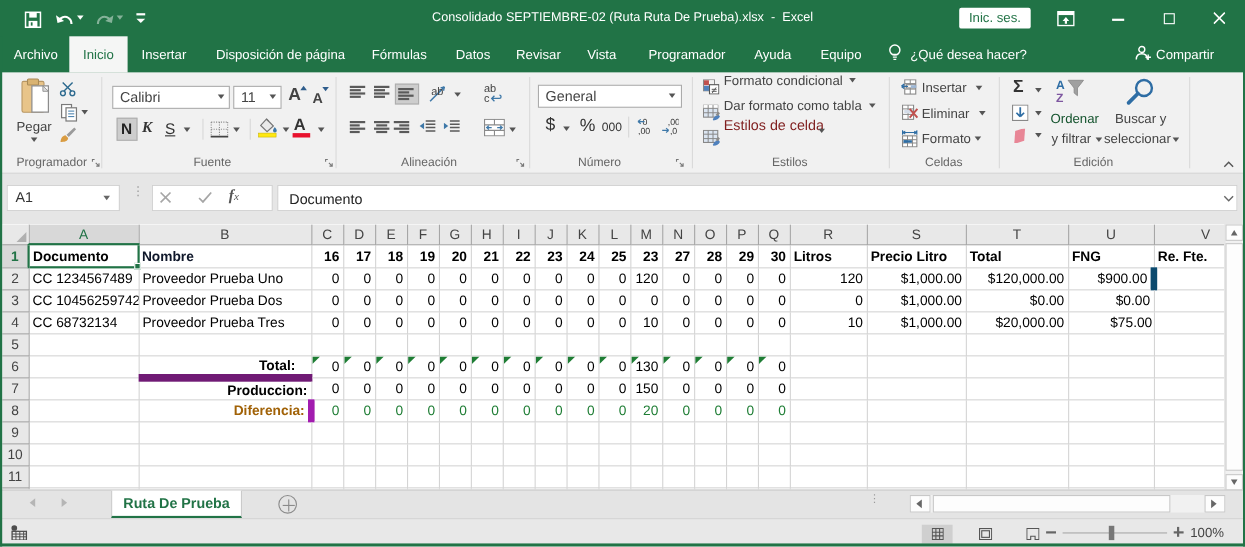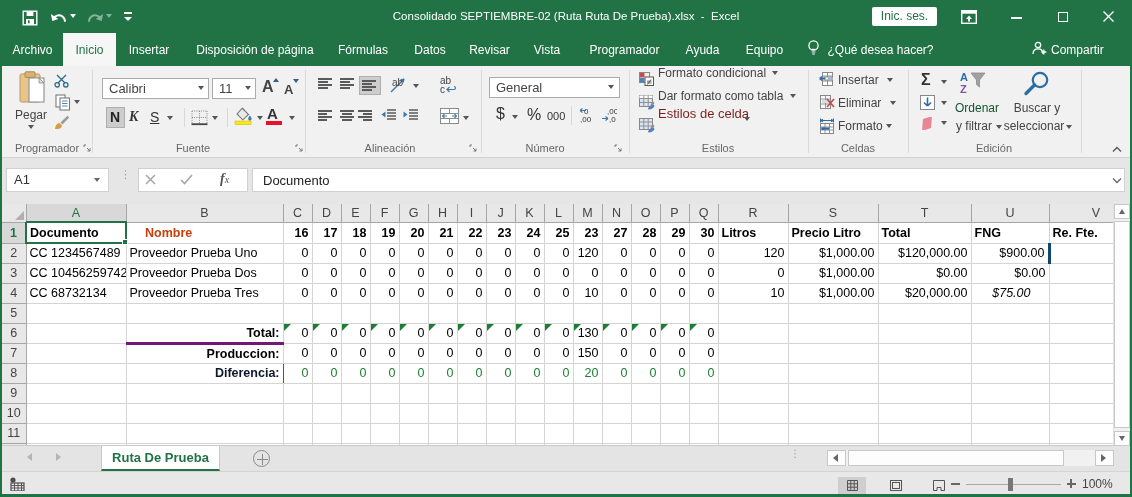--- a/index.html
+++ b/index.html
@@ -296,21 +296,21 @@
 <div class="ab" style="left:6px;top:168px;width:103px;height:24px;background:#fff;border:1px solid #d0d0d0;color:#333;font-size:13px;line-height:22px;padding-left:7px;">A1</div>
 <div class="ab" style="left:94px;top:178px;width:0;height:0;border-left:3.5px solid transparent;border-right:3.5px solid transparent;border-top:4px solid #666;"></div>
 <div class="ab" style="left:120px;top:172px;width:3px;height:16px;color:#9a9a9a;font-size:11px;line-height:5px;">⋮</div>
 <div class="ab" style="left:138px;top:168px;width:110px;height:24px;background:#fff;border:1px solid #d0d0d0;"></div>
 <svg class="ab" style="left:145px;top:174px" width="11" height="11" viewBox="0 0 11 11">
 <path d="M1 1 L10 10 M10 1 L1 10" stroke="#a6a6a6" stroke-width="1.5"></path>
   </svg>
 <svg class="ab" style="left:180px;top:174px" width="13" height="11" viewBox="0 0 13 11">
 <path d="M1 6 L4.5 9.5 L12 1" stroke="#a6a6a6" stroke-width="1.6" fill="none"></path>
   </svg>
-<div class="ab" style="left:220px;top:171px;color:#555;font-size:14px;font-style:italic;font-family:'Liberation Serif',serif;"><b>f</b><span style="font-size:10px;">x</span></div>
+<div class="ab" style="left:208px;top:171px;color:#555;font-size:14px;font-style:italic;font-family:'Liberation Serif',serif;"><b>f</b><span style="font-size:10px;">x</span></div>
 <div class="ab" style="left:252px;top:168px;width:873px;height:24px;background:#fff;border:1px solid #d0d0d0;"></div>
 <div class="ab" style="left:263px;top:173px;color:#222;font-size:13px;">Documento</div>
 <svg class="ab" style="left:1112px;top:177px" width="10" height="7" viewBox="0 0 10 7">
 <path d="M1 1.5 L5 5.5 L9 1.5" fill="none" stroke="#666" stroke-width="1.3"></path>
   </svg>
 <div class="ab" style="left:2px;top:204px;width:1111px;height:241px;background:#fff;overflow:hidden;">
 <table style="border-collapse:collapse;table-layout:fixed;width:1141px;font-size:12.5px;color:#000;">
 <colgroup>
         <col style="width:24px;">
         <col style="width:100px;">
@@ -360,21 +360,21 @@
 <td style="background:#e8e8e8;border-right:1px solid #a6a6a6;border-bottom:1px solid #a6a6a6;text-align:center;color:#444;font-size:12.5px;">Q</td>
 <td style="background:#e8e8e8;border-right:1px solid #a6a6a6;border-bottom:1px solid #a6a6a6;text-align:center;color:#444;font-size:12.5px;">R</td>
 <td style="background:#e8e8e8;border-right:1px solid #a6a6a6;border-bottom:1px solid #a6a6a6;text-align:center;color:#444;font-size:12.5px;">S</td>
 <td style="background:#e8e8e8;border-right:1px solid #a6a6a6;border-bottom:1px solid #a6a6a6;text-align:center;color:#444;font-size:12.5px;">T</td>
 <td style="background:#e8e8e8;border-right:1px solid #a6a6a6;border-bottom:1px solid #a6a6a6;text-align:center;color:#444;font-size:12.5px;">U</td>
 <td style="background:#e8e8e8;border-right:1px solid #a6a6a6;border-bottom:1px solid #a6a6a6;text-align:center;color:#444;font-size:12.5px;">V</td>
 </tr>
 <tr style="height:21px;font-weight:bold;">
           <td style="background:#d8d8d8;border-right:2px solid #217346;border-bottom:1px solid #a6a6a6;text-align:center;color:#217346;font-size:12.5px;">1</td>
           <td style="border:2px solid #217346;text-align:left;padding:0 3px;font-weight:bold;position:relative;white-space:nowrap;overflow:visible;">Documento<div style="position:absolute;right:-3px;bottom:-3px;width:6px;height:6px;background:#217346;border:1px solid #fff;"></div></td>
-          <td style="border-right:1px solid #d4d4d4;border-bottom:1px solid #d4d4d4;text-align:left;color:#c2410c;padding:0 18px;overflow:hidden;white-space:nowrap;font-weight:bold;">Nombre</td>
+          <td style="border-right:1px solid #d4d4d4;border-bottom:1px solid #d4d4d4;text-align:left;color:#0f172a;padding:0 2px;overflow:hidden;white-space:nowrap;font-weight:bold;">Nombre</td>
           <td style="border-right:1px solid #d4d4d4;border-bottom:1px solid #d4d4d4;text-align:right;color:#000;padding:0 3px;overflow:hidden;white-space:nowrap;font-weight:bold;">16</td>
           <td style="border-right:1px solid #d4d4d4;border-bottom:1px solid #d4d4d4;text-align:right;color:#000;padding:0 3px;overflow:hidden;white-space:nowrap;font-weight:bold;">17</td>
           <td style="border-right:1px solid #d4d4d4;border-bottom:1px solid #d4d4d4;text-align:right;color:#000;padding:0 3px;overflow:hidden;white-space:nowrap;font-weight:bold;">18</td>
           <td style="border-right:1px solid #d4d4d4;border-bottom:1px solid #d4d4d4;text-align:right;color:#000;padding:0 3px;overflow:hidden;white-space:nowrap;font-weight:bold;">19</td>
           <td style="border-right:1px solid #d4d4d4;border-bottom:1px solid #d4d4d4;text-align:right;color:#000;padding:0 3px;overflow:hidden;white-space:nowrap;font-weight:bold;">20</td>
           <td style="border-right:1px solid #d4d4d4;border-bottom:1px solid #d4d4d4;text-align:right;color:#000;padding:0 3px;overflow:hidden;white-space:nowrap;font-weight:bold;">21</td>
           <td style="border-right:1px solid #d4d4d4;border-bottom:1px solid #d4d4d4;text-align:right;color:#000;padding:0 3px;overflow:hidden;white-space:nowrap;font-weight:bold;">22</td>
           <td style="border-right:1px solid #d4d4d4;border-bottom:1px solid #d4d4d4;text-align:right;color:#000;padding:0 3px;overflow:hidden;white-space:nowrap;font-weight:bold;">23</td>
           <td style="border-right:1px solid #d4d4d4;border-bottom:1px solid #d4d4d4;text-align:right;color:#000;padding:0 3px;overflow:hidden;white-space:nowrap;font-weight:bold;">24</td>
           <td style="border-right:1px solid #d4d4d4;border-bottom:1px solid #d4d4d4;text-align:right;color:#000;padding:0 3px;overflow:hidden;white-space:nowrap;font-weight:bold;">25</td>
@@ -404,21 +404,21 @@
           <td style="border-right:1px solid #d4d4d4;border-bottom:1px solid #d4d4d4;text-align:right;color:#000;padding:0 3px;overflow:hidden;white-space:nowrap;">0</td>
           <td style="border-right:1px solid #d4d4d4;border-bottom:1px solid #d4d4d4;text-align:right;color:#000;padding:0 3px;overflow:hidden;white-space:nowrap;">0</td>
           <td style="border-right:1px solid #d4d4d4;border-bottom:1px solid #d4d4d4;text-align:right;color:#000;padding:0 3px;overflow:hidden;white-space:nowrap;">120</td>
           <td style="border-right:1px solid #d4d4d4;border-bottom:1px solid #d4d4d4;text-align:right;color:#000;padding:0 3px;overflow:hidden;white-space:nowrap;">0</td>
           <td style="border-right:1px solid #d4d4d4;border-bottom:1px solid #d4d4d4;text-align:right;color:#000;padding:0 3px;overflow:hidden;white-space:nowrap;">0</td>
           <td style="border-right:1px solid #d4d4d4;border-bottom:1px solid #d4d4d4;text-align:right;color:#000;padding:0 3px;overflow:hidden;white-space:nowrap;">0</td>
           <td style="border-right:1px solid #d4d4d4;border-bottom:1px solid #d4d4d4;text-align:right;color:#000;padding:0 3px;overflow:hidden;white-space:nowrap;">0</td>
           <td style="border-right:1px solid #d4d4d4;border-bottom:1px solid #d4d4d4;text-align:right;color:#000;padding:0 3px;overflow:hidden;white-space:nowrap;">120</td>
           <td style="border-right:1px solid #d4d4d4;border-bottom:1px solid #d4d4d4;text-align:right;color:#000;padding:0 3px;overflow:hidden;white-space:nowrap;">$1,000.00</td>
           <td style="border-right:1px solid #d4d4d4;border-bottom:1px solid #d4d4d4;text-align:right;color:#000;padding:0 3px;overflow:hidden;white-space:nowrap;">$120,000.00</td>
-          <td style="border-right:3px solid #0c4a6e;border-bottom:1px solid #d4d4d4;text-align:right;color:#000;padding:0 3px;overflow:hidden;white-space:nowrap;">$900.00</td>
+          <td style="border-right:6px solid #0c4a6e;border-bottom:1px solid #d4d4d4;text-align:right;color:#000;padding:0 3px;overflow:hidden;white-space:nowrap;">$900.00</td>
           <td style="border-right:1px solid #d4d4d4;border-bottom:1px solid #d4d4d4;text-align:right;color:#000;padding:0 3px;overflow:hidden;white-space:nowrap;border-right:none;"></td>
         </tr>
 <tr style="height:20px;">
           <td style="background:#e8e8e8;border-right:1px solid #a6a6a6;border-bottom:1px solid #a6a6a6;text-align:center;color:#444;font-size:12.5px;">3</td>
           <td style="border-right:1px solid #d4d4d4;border-bottom:1px solid #d4d4d4;text-align:left;color:#000;padding:0 3px;overflow:hidden;white-space:nowrap;">CC 10456259742</td>
           <td style="border-right:1px solid #d4d4d4;border-bottom:1px solid #d4d4d4;text-align:left;color:#000;padding:0 3px;overflow:hidden;white-space:nowrap;">Proveedor Prueba Dos</td>
           <td style="border-right:1px solid #d4d4d4;border-bottom:1px solid #d4d4d4;text-align:right;color:#000;padding:0 3px;overflow:hidden;white-space:nowrap;">0</td>
           <td style="border-right:1px solid #d4d4d4;border-bottom:1px solid #d4d4d4;text-align:right;color:#000;padding:0 3px;overflow:hidden;white-space:nowrap;">0</td>
           <td style="border-right:1px solid #d4d4d4;border-bottom:1px solid #d4d4d4;text-align:right;color:#000;padding:0 3px;overflow:hidden;white-space:nowrap;">0</td>
           <td style="border-right:1px solid #d4d4d4;border-bottom:1px solid #d4d4d4;text-align:right;color:#000;padding:0 3px;overflow:hidden;white-space:nowrap;">0</td>
@@ -454,21 +454,21 @@
           <td style="border-right:1px solid #d4d4d4;border-bottom:1px solid #d4d4d4;text-align:right;color:#000;padding:0 3px;overflow:hidden;white-space:nowrap;">0</td>
           <td style="border-right:1px solid #d4d4d4;border-bottom:1px solid #d4d4d4;text-align:right;color:#000;padding:0 3px;overflow:hidden;white-space:nowrap;">0</td>
           <td style="border-right:1px solid #d4d4d4;border-bottom:1px solid #d4d4d4;text-align:right;color:#000;padding:0 3px;overflow:hidden;white-space:nowrap;">10</td>
           <td style="border-right:1px solid #d4d4d4;border-bottom:1px solid #d4d4d4;text-align:right;color:#000;padding:0 3px;overflow:hidden;white-space:nowrap;">0</td>
           <td style="border-right:1px solid #d4d4d4;border-bottom:1px solid #d4d4d4;text-align:right;color:#000;padding:0 3px;overflow:hidden;white-space:nowrap;">0</td>
           <td style="border-right:1px solid #d4d4d4;border-bottom:1px solid #d4d4d4;text-align:right;color:#000;padding:0 3px;overflow:hidden;white-space:nowrap;">0</td>
           <td style="border-right:1px solid #d4d4d4;border-bottom:1px solid #d4d4d4;text-align:right;color:#000;padding:0 3px;overflow:hidden;white-space:nowrap;">0</td>
           <td style="border-right:1px solid #d4d4d4;border-bottom:1px solid #d4d4d4;text-align:right;color:#000;padding:0 3px;overflow:hidden;white-space:nowrap;">10</td>
           <td style="border-right:1px solid #d4d4d4;border-bottom:1px solid #d4d4d4;text-align:right;color:#000;padding:0 3px;overflow:hidden;white-space:nowrap;">$1,000.00</td>
           <td style="border-right:1px solid #d4d4d4;border-bottom:1px solid #d4d4d4;text-align:right;color:#000;padding:0 3px;overflow:hidden;white-space:nowrap;">$20,000.00</td>
-          <td style="border-right:1px solid #d4d4d4;border-bottom:1px solid #d4d4d4;text-align:right;color:#000;padding:0 18px;overflow:hidden;white-space:nowrap;font-style:italic;">$75.00</td>
+          <td style="border-right:1px solid #d4d4d4;border-bottom:1px solid #d4d4d4;text-align:right;color:#000;padding:0 1px;overflow:hidden;white-space:nowrap;">$75.00</td>
           <td style="border-right:1px solid #d4d4d4;border-bottom:1px solid #d4d4d4;text-align:right;color:#000;padding:0 3px;overflow:hidden;white-space:nowrap;border-right:none;"></td>
         </tr>
 <tr style="height:20px;">
           <td style="background:#e8e8e8;border-right:1px solid #a6a6a6;border-bottom:1px solid #a6a6a6;text-align:center;color:#444;font-size:12.5px;">5</td>
           <td style="border-right:1px solid #d4d4d4;border-bottom:1px solid #d4d4d4;text-align:right;color:#000;padding:0 3px;overflow:hidden;white-space:nowrap;"></td>
           <td style="border-right:1px solid #d4d4d4;border-bottom:1px solid #d4d4d4;text-align:right;color:#000;padding:0 3px;overflow:hidden;white-space:nowrap;"></td>
           <td style="border-right:1px solid #d4d4d4;border-bottom:1px solid #d4d4d4;text-align:right;color:#000;padding:0 3px;overflow:hidden;white-space:nowrap;"></td>
           <td style="border-right:1px solid #d4d4d4;border-bottom:1px solid #d4d4d4;text-align:right;color:#000;padding:0 3px;overflow:hidden;white-space:nowrap;"></td>
           <td style="border-right:1px solid #d4d4d4;border-bottom:1px solid #d4d4d4;text-align:right;color:#000;padding:0 3px;overflow:hidden;white-space:nowrap;"></td>
           <td style="border-right:1px solid #d4d4d4;border-bottom:1px solid #d4d4d4;text-align:right;color:#000;padding:0 3px;overflow:hidden;white-space:nowrap;"></td>
@@ -485,21 +485,21 @@
           <td style="border-right:1px solid #d4d4d4;border-bottom:1px solid #d4d4d4;text-align:right;color:#000;padding:0 3px;overflow:hidden;white-space:nowrap;"></td>
           <td style="border-right:1px solid #d4d4d4;border-bottom:1px solid #d4d4d4;text-align:right;color:#000;padding:0 3px;overflow:hidden;white-space:nowrap;"></td>
           <td style="border-right:1px solid #d4d4d4;border-bottom:1px solid #d4d4d4;text-align:right;color:#000;padding:0 3px;overflow:hidden;white-space:nowrap;"></td>
           <td style="border-right:1px solid #d4d4d4;border-bottom:1px solid #d4d4d4;text-align:right;color:#000;padding:0 3px;overflow:hidden;white-space:nowrap;"></td>
           <td style="border-right:1px solid #d4d4d4;border-bottom:1px solid #d4d4d4;text-align:right;color:#000;padding:0 3px;overflow:hidden;white-space:nowrap;"></td>
           <td style="border-right:1px solid #d4d4d4;border-bottom:1px solid #d4d4d4;text-align:right;color:#000;padding:0 3px;overflow:hidden;white-space:nowrap;border-right:none;"></td>
         </tr>
 <tr style="height:20px;">
           <td style="background:#e8e8e8;border-right:1px solid #a6a6a6;border-bottom:1px solid #a6a6a6;text-align:center;color:#444;font-size:12.5px;">6</td>
           <td style="border-right:1px solid #d4d4d4;border-bottom:1px solid #d4d4d4;text-align:right;color:#000;padding:0 3px;overflow:hidden;white-space:nowrap;"></td>
-          <td style="border-right:1px solid #d4d4d4;border-bottom:3px solid #701a75;text-align:right;color:#000;padding:0 3px;overflow:hidden;white-space:nowrap;font-weight:bold;">Total:</td>
+          <td style="border-right:1px solid #d4d4d4;border-bottom:7px solid #701a75;text-align:right;color:#000;padding:0 14px;overflow:hidden;white-space:nowrap;font-weight:bold;">Total:</td>
           <td style="border-right:1px solid #d4d4d4;border-bottom:1px solid #d4d4d4;text-align:right;color:#000;padding:0 3px;overflow:hidden;white-space:nowrap;position:relative;"><div style="position:absolute;left:0;top:0;width:0;height:0;border-right:7.5px solid transparent;border-top:7.5px solid #1e7d34;"></div>0</td>
           <td style="border-right:1px solid #d4d4d4;border-bottom:1px solid #d4d4d4;text-align:right;color:#000;padding:0 3px;overflow:hidden;white-space:nowrap;position:relative;"><div style="position:absolute;left:0;top:0;width:0;height:0;border-right:7.5px solid transparent;border-top:7.5px solid #1e7d34;"></div>0</td>
           <td style="border-right:1px solid #d4d4d4;border-bottom:1px solid #d4d4d4;text-align:right;color:#000;padding:0 3px;overflow:hidden;white-space:nowrap;position:relative;"><div style="position:absolute;left:0;top:0;width:0;height:0;border-right:7.5px solid transparent;border-top:7.5px solid #1e7d34;"></div>0</td>
           <td style="border-right:1px solid #d4d4d4;border-bottom:1px solid #d4d4d4;text-align:right;color:#000;padding:0 3px;overflow:hidden;white-space:nowrap;position:relative;"><div style="position:absolute;left:0;top:0;width:0;height:0;border-right:7.5px solid transparent;border-top:7.5px solid #1e7d34;"></div>0</td>
           <td style="border-right:1px solid #d4d4d4;border-bottom:1px solid #d4d4d4;text-align:right;color:#000;padding:0 3px;overflow:hidden;white-space:nowrap;position:relative;"><div style="position:absolute;left:0;top:0;width:0;height:0;border-right:7.5px solid transparent;border-top:7.5px solid #1e7d34;"></div>0</td>
           <td style="border-right:1px solid #d4d4d4;border-bottom:1px solid #d4d4d4;text-align:right;color:#000;padding:0 3px;overflow:hidden;white-space:nowrap;position:relative;"><div style="position:absolute;left:0;top:0;width:0;height:0;border-right:7.5px solid transparent;border-top:7.5px solid #1e7d34;"></div>0</td>
           <td style="border-right:1px solid #d4d4d4;border-bottom:1px solid #d4d4d4;text-align:right;color:#000;padding:0 3px;overflow:hidden;white-space:nowrap;position:relative;"><div style="position:absolute;left:0;top:0;width:0;height:0;border-right:7.5px solid transparent;border-top:7.5px solid #1e7d34;"></div>0</td>
           <td style="border-right:1px solid #d4d4d4;border-bottom:1px solid #d4d4d4;text-align:right;color:#000;padding:0 3px;overflow:hidden;white-space:nowrap;position:relative;"><div style="position:absolute;left:0;top:0;width:0;height:0;border-right:7.5px solid transparent;border-top:7.5px solid #1e7d34;"></div>0</td>
           <td style="border-right:1px solid #d4d4d4;border-bottom:1px solid #d4d4d4;text-align:right;color:#000;padding:0 3px;overflow:hidden;white-space:nowrap;position:relative;"><div style="position:absolute;left:0;top:0;width:0;height:0;border-right:7.5px solid transparent;border-top:7.5px solid #1e7d34;"></div>0</td>
           <td style="border-right:1px solid #d4d4d4;border-bottom:1px solid #d4d4d4;text-align:right;color:#000;padding:0 3px;overflow:hidden;white-space:nowrap;position:relative;"><div style="position:absolute;left:0;top:0;width:0;height:0;border-right:7.5px solid transparent;border-top:7.5px solid #1e7d34;"></div>0</td>
@@ -535,21 +535,21 @@
           <td style="border-right:1px solid #d4d4d4;border-bottom:1px solid #d4d4d4;text-align:right;color:#000;padding:0 3px;overflow:hidden;white-space:nowrap;">0</td>
           <td style="border-right:1px solid #d4d4d4;border-bottom:1px solid #d4d4d4;text-align:right;color:#000;padding:0 3px;overflow:hidden;white-space:nowrap;"></td>
           <td style="border-right:1px solid #d4d4d4;border-bottom:1px solid #d4d4d4;text-align:right;color:#000;padding:0 3px;overflow:hidden;white-space:nowrap;"></td>
           <td style="border-right:1px solid #d4d4d4;border-bottom:1px solid #d4d4d4;text-align:right;color:#000;padding:0 3px;overflow:hidden;white-space:nowrap;"></td>
           <td style="border-right:1px solid #d4d4d4;border-bottom:1px solid #d4d4d4;text-align:right;color:#000;padding:0 3px;overflow:hidden;white-space:nowrap;"></td>
           <td style="border-right:1px solid #d4d4d4;border-bottom:1px solid #d4d4d4;text-align:right;color:#000;padding:0 3px;overflow:hidden;white-space:nowrap;border-right:none;"></td>
         </tr>
 <tr style="height:20px;">
           <td style="background:#e8e8e8;border-right:1px solid #a6a6a6;border-bottom:1px solid #a6a6a6;text-align:center;color:#444;font-size:12.5px;">8</td>
           <td style="border-right:1px solid #d4d4d4;border-bottom:1px solid #d4d4d4;text-align:right;color:#000;padding:0 3px;overflow:hidden;white-space:nowrap;"></td>
-          <td style="border-right:1px solid #a21caf;border-bottom:1px solid #d4d4d4;text-align:right;color:#0f172a;padding:0 3px;overflow:hidden;white-space:nowrap;font-weight:bold;">Diferencia:</td>
+          <td style="border-right:6px solid #a21caf;border-bottom:1px solid #d4d4d4;text-align:right;color:#a16207;padding:0 3px;overflow:hidden;white-space:nowrap;font-weight:bold;">Diferencia:</td>
           <td style="border-right:1px solid #d4d4d4;border-bottom:1px solid #d4d4d4;text-align:right;color:#1e7d34;padding:0 3px;overflow:hidden;white-space:nowrap;">0</td>
           <td style="border-right:1px solid #d4d4d4;border-bottom:1px solid #d4d4d4;text-align:right;color:#1e7d34;padding:0 3px;overflow:hidden;white-space:nowrap;">0</td>
           <td style="border-right:1px solid #d4d4d4;border-bottom:1px solid #d4d4d4;text-align:right;color:#1e7d34;padding:0 3px;overflow:hidden;white-space:nowrap;">0</td>
           <td style="border-right:1px solid #d4d4d4;border-bottom:1px solid #d4d4d4;text-align:right;color:#1e7d34;padding:0 3px;overflow:hidden;white-space:nowrap;">0</td>
           <td style="border-right:1px solid #d4d4d4;border-bottom:1px solid #d4d4d4;text-align:right;color:#1e7d34;padding:0 3px;overflow:hidden;white-space:nowrap;">0</td>
           <td style="border-right:1px solid #d4d4d4;border-bottom:1px solid #d4d4d4;text-align:right;color:#1e7d34;padding:0 3px;overflow:hidden;white-space:nowrap;">0</td>
           <td style="border-right:1px solid #d4d4d4;border-bottom:1px solid #d4d4d4;text-align:right;color:#1e7d34;padding:0 3px;overflow:hidden;white-space:nowrap;">0</td>
           <td style="border-right:1px solid #d4d4d4;border-bottom:1px solid #d4d4d4;text-align:right;color:#1e7d34;padding:0 3px;overflow:hidden;white-space:nowrap;">0</td>
           <td style="border-right:1px solid #d4d4d4;border-bottom:1px solid #d4d4d4;text-align:right;color:#1e7d34;padding:0 3px;overflow:hidden;white-space:nowrap;">0</td>
           <td style="border-right:1px solid #d4d4d4;border-bottom:1px solid #d4d4d4;text-align:right;color:#1e7d34;padding:0 3px;overflow:hidden;white-space:nowrap;">0</td>

